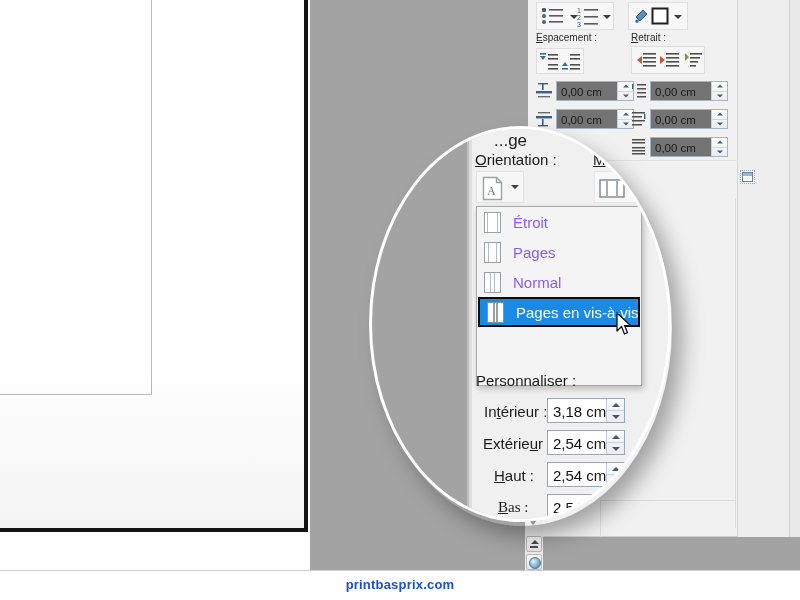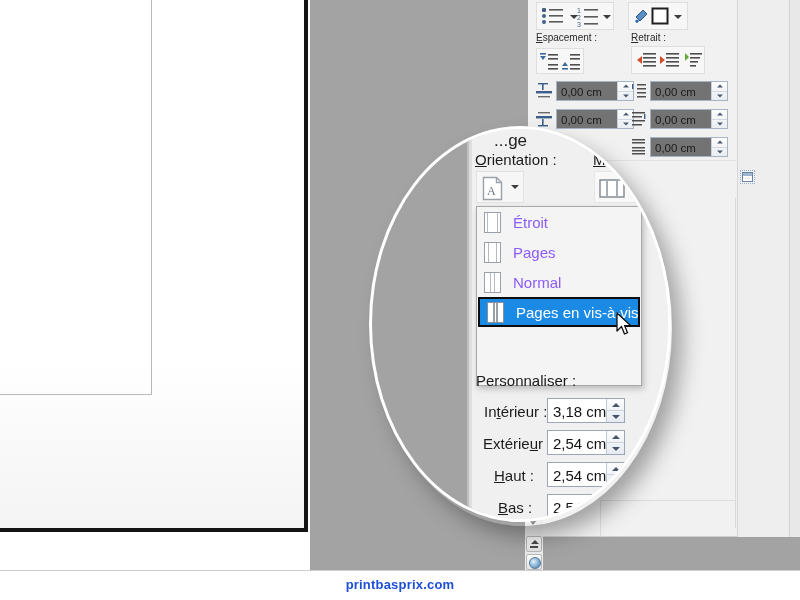--- a/index.html
+++ b/index.html
@@ -662,21 +662,21 @@
         <u>H</u>aut&nbsp;:
       </div>
       <div class="m-spin" style="left:175px; top:333px;">
         <div class="mval">2,54 cm</div>
         <div class="mbtns">
           <span class="up"></span>
           <span class="dn"></span>
         </div>
       </div>
 
-      <div class="m-lbl" style="left:126px; top:370px;">
+      <div class="m-lbl" style="left:126px; top:370px;font-family:Liberation Serif, serif;">
         <u>B</u>as&nbsp;:
       </div>
       <div class="m-spin" style="left:175px; top:365px;">
         <div class="mval">2,54 cm</div>
         <div class="mbtns">
           <span class="up"></span>
           <span class="dn"></span>
         </div>
       </div>
 

